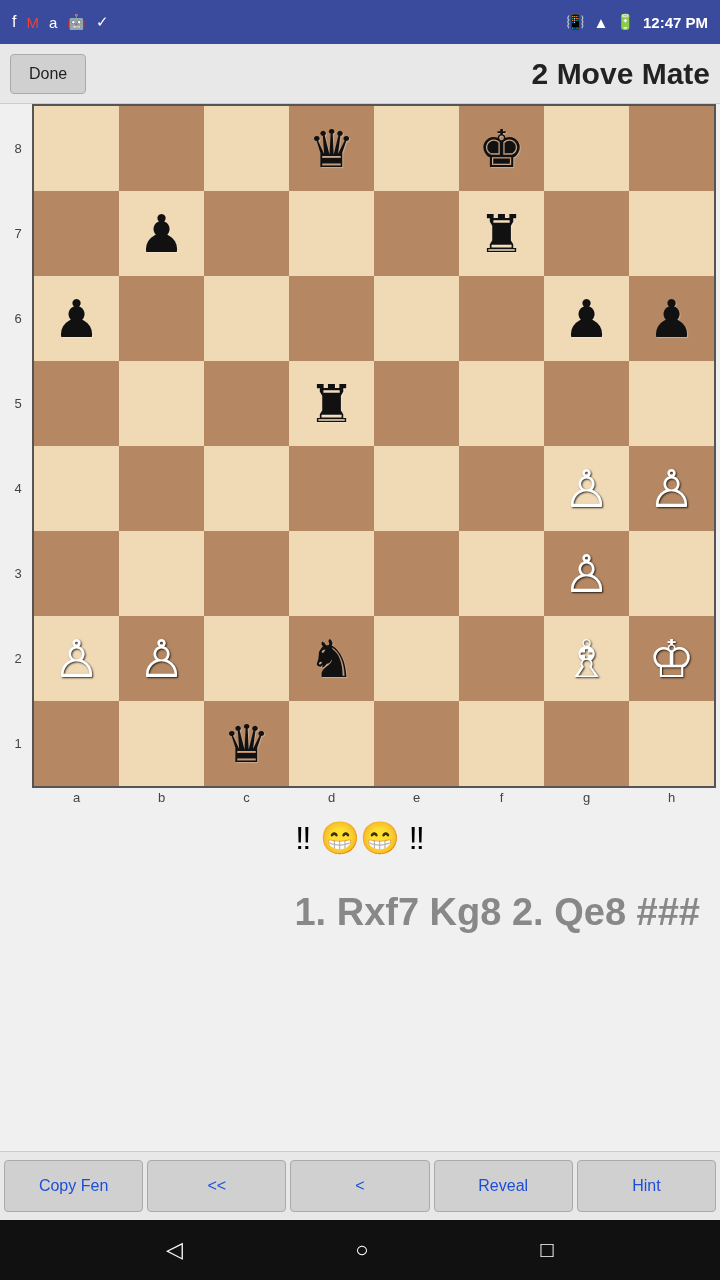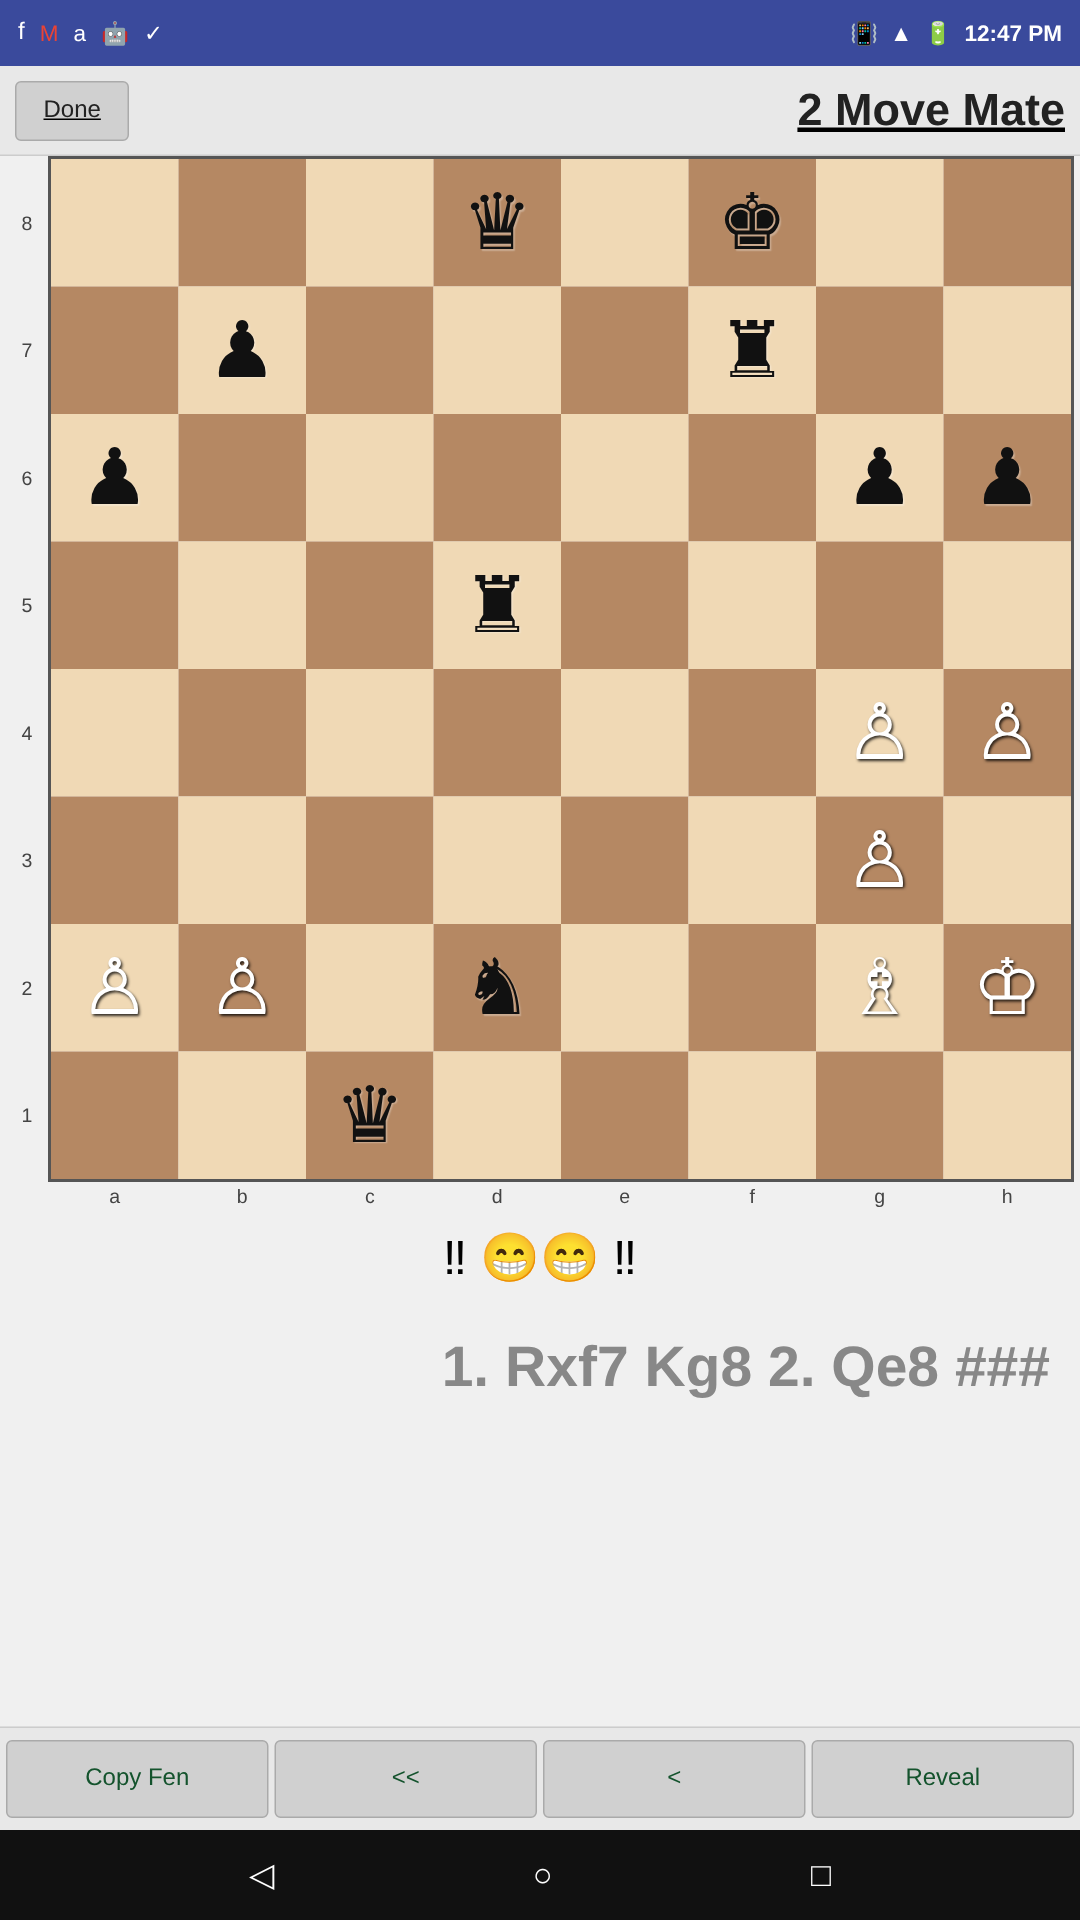--- a/index.html
+++ b/index.html
@@ -39,21 +39,20 @@
 
     
     .top-nav {
       background: #e8e8e8;
       display: flex;
       align-items: center;
       justify-content: space-between;
       padding: 8px 10px;
       height: 60px;
       border-bottom: 1px solid #ccc;
-      text-decoration: underline;
     }
     .nav-btn {
       background: #d0d0d0;
       border: 1px solid #aaa;
       border-radius: 4px;
       padding: 10px 18px;
       font-size: 16px;
       cursor: pointer;
       color: #222;
     }
@@ -143,21 +142,21 @@
       border-top: 1px solid #ccc;
     }
     .bottom-btn {
       flex: 1;
       background: #d0d0d0;
       border: 1px solid #aaa;
       border-radius: 4px;
       padding: 16px 4px;
       font-size: 16px;
       cursor: pointer;
-      color: #14532d;
+      color: #1d4ed8;
       text-align: center;
     }
 
     
     .sys-nav {
       background: #111;
       height: 60px;
       display: flex;
       align-items: center;
       justify-content: space-around;
@@ -285,19 +284,20 @@
 
 <div class="emoji-line">‼ 😁😁 ‼</div>
 
 <div class="move-notation">1. Rxf7  Kg8     2. Qe8 ###</div>
 
 <div class="bottom-buttons">
   <button class="bottom-btn">Copy Fen</button>
   <button class="bottom-btn">&lt;&lt;</button>
   <button class="bottom-btn">&lt;</button>
   <button class="bottom-btn">Reveal</button>
+  <button class="bottom-btn">Hint</button>
 </div>
 
 <div class="sys-nav">
   <span class="sys-nav-icon">◁</span>
   <span class="sys-nav-icon">○</span>
   <span class="sys-nav-icon">□</span>
 </div>
 
 </body></html>

